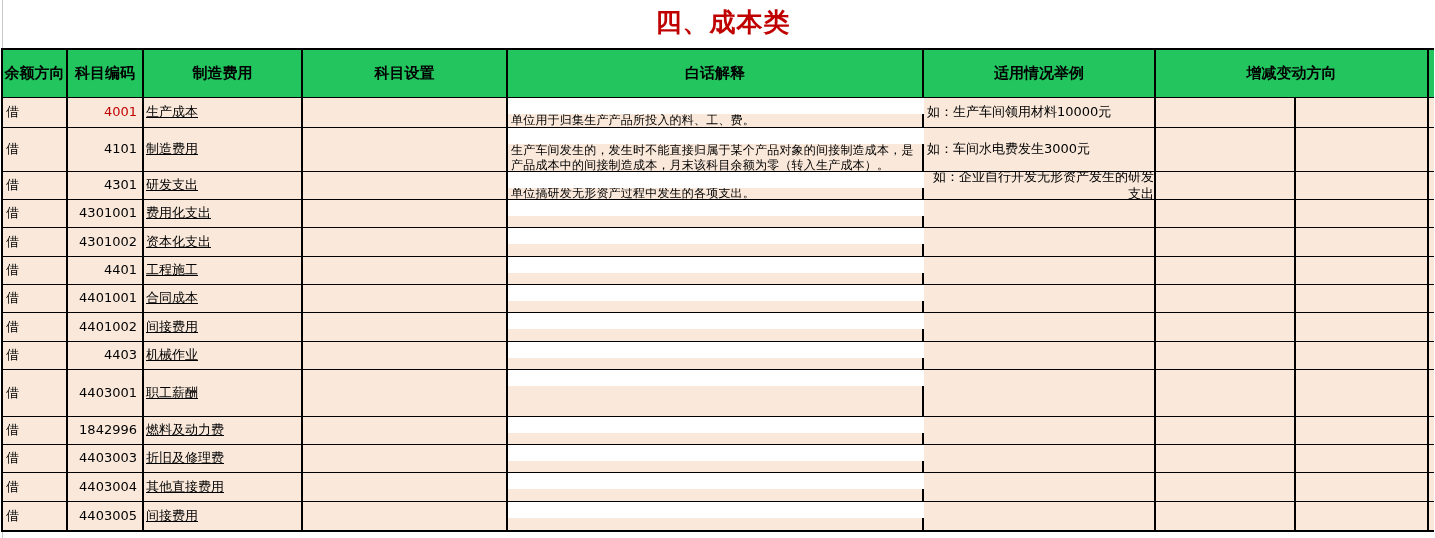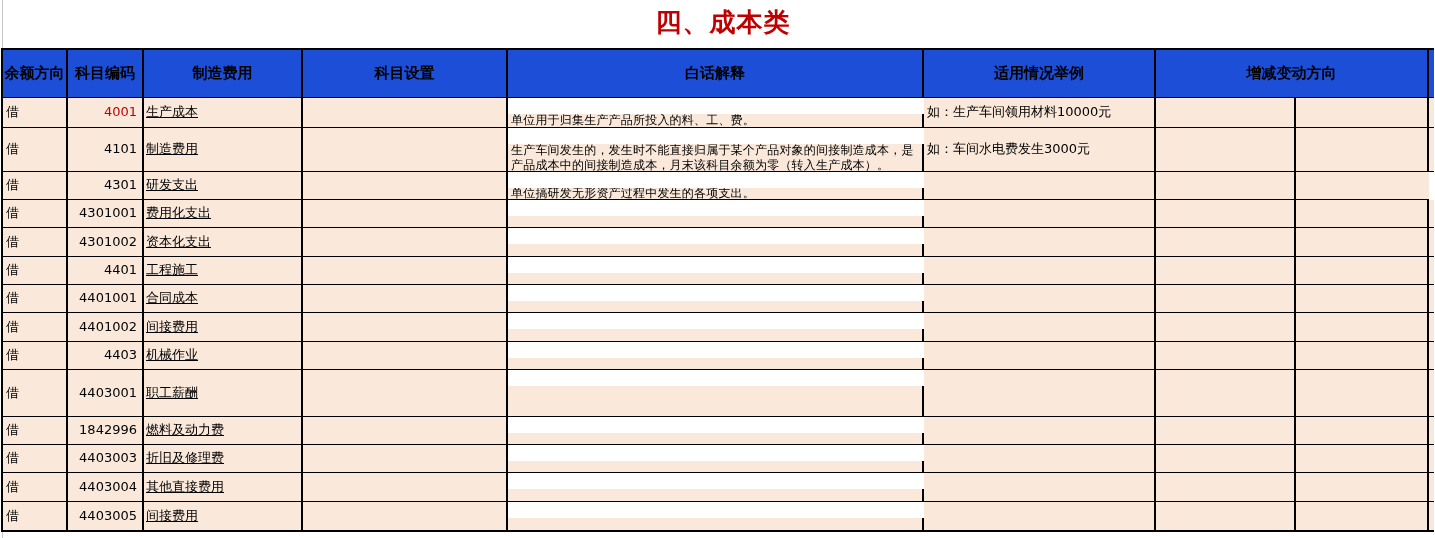--- a/index.html
+++ b/index.html
@@ -34,21 +34,21 @@
     box-sizing:border-box;
     border-right:2px solid #000;
     border-bottom:1px solid #000;
     display:flex; align-items:center;
     overflow:hidden;
     position:relative;
     background:#FAE9DB;
     font-size:13px;
     line-height:1.25;
   }
-  .header-row .cell { background:#1d4ed8; height:48px; font-weight:bold; font-size:15px; justify-content:center; }
+  .header-row .cell { background:#22c55e; height:48px; font-weight:bold; font-size:15px; justify-content:center; }
   .hdr-merged { grid-column:span 2; }
   .sliver { border-right:none !important; }
   .row:last-child .cell { border-bottom:none; }
   .dir  { justify-content:flex-start; padding-left:3px; }
   .code { justify-content:flex-end; padding-right:5px; }
   .code.red { color:#C00000; }
   .name { justify-content:flex-start; padding-left:2px;text-decoration:underline; }
   .setup{ }
   .expl { justify-content:flex-start; align-items:center; padding-left:3px; padding-right:2px; font-size:12px; letter-spacing:0.2px;margin-top:16px; }
   .ex   { justify-content:flex-start; padding-left:3px;text-align:right; }
@@ -93,20 +93,21 @@
         <div class="cell setup"></div>
         <div class="cell setup"></div>
         <div class="cell sliver"></div>
       </div>
       <div class="row" style="height: 28px;">
         <div class="cell dir">借</div>
         <div class="cell code">4301</div>
         <div class="cell name">研发支出</div>
         <div class="cell setup"></div>
         <div class="cell expl">单位搞研发无形资产过程中发生的各项支出。</div>
+        <div class="cell ex">如：企业自行开发无形资产发生的研发支出</div>
         <div class="cell setup"></div>
         <div class="cell setup"></div>
         <div class="cell sliver"></div>
       </div>
       <div class="row" style="height: 28px;">
         <div class="cell dir">借</div>
         <div class="cell code">4301001</div>
         <div class="cell name">费用化支出</div>
         <div class="cell setup"></div>
         <div class="cell expl"></div>

